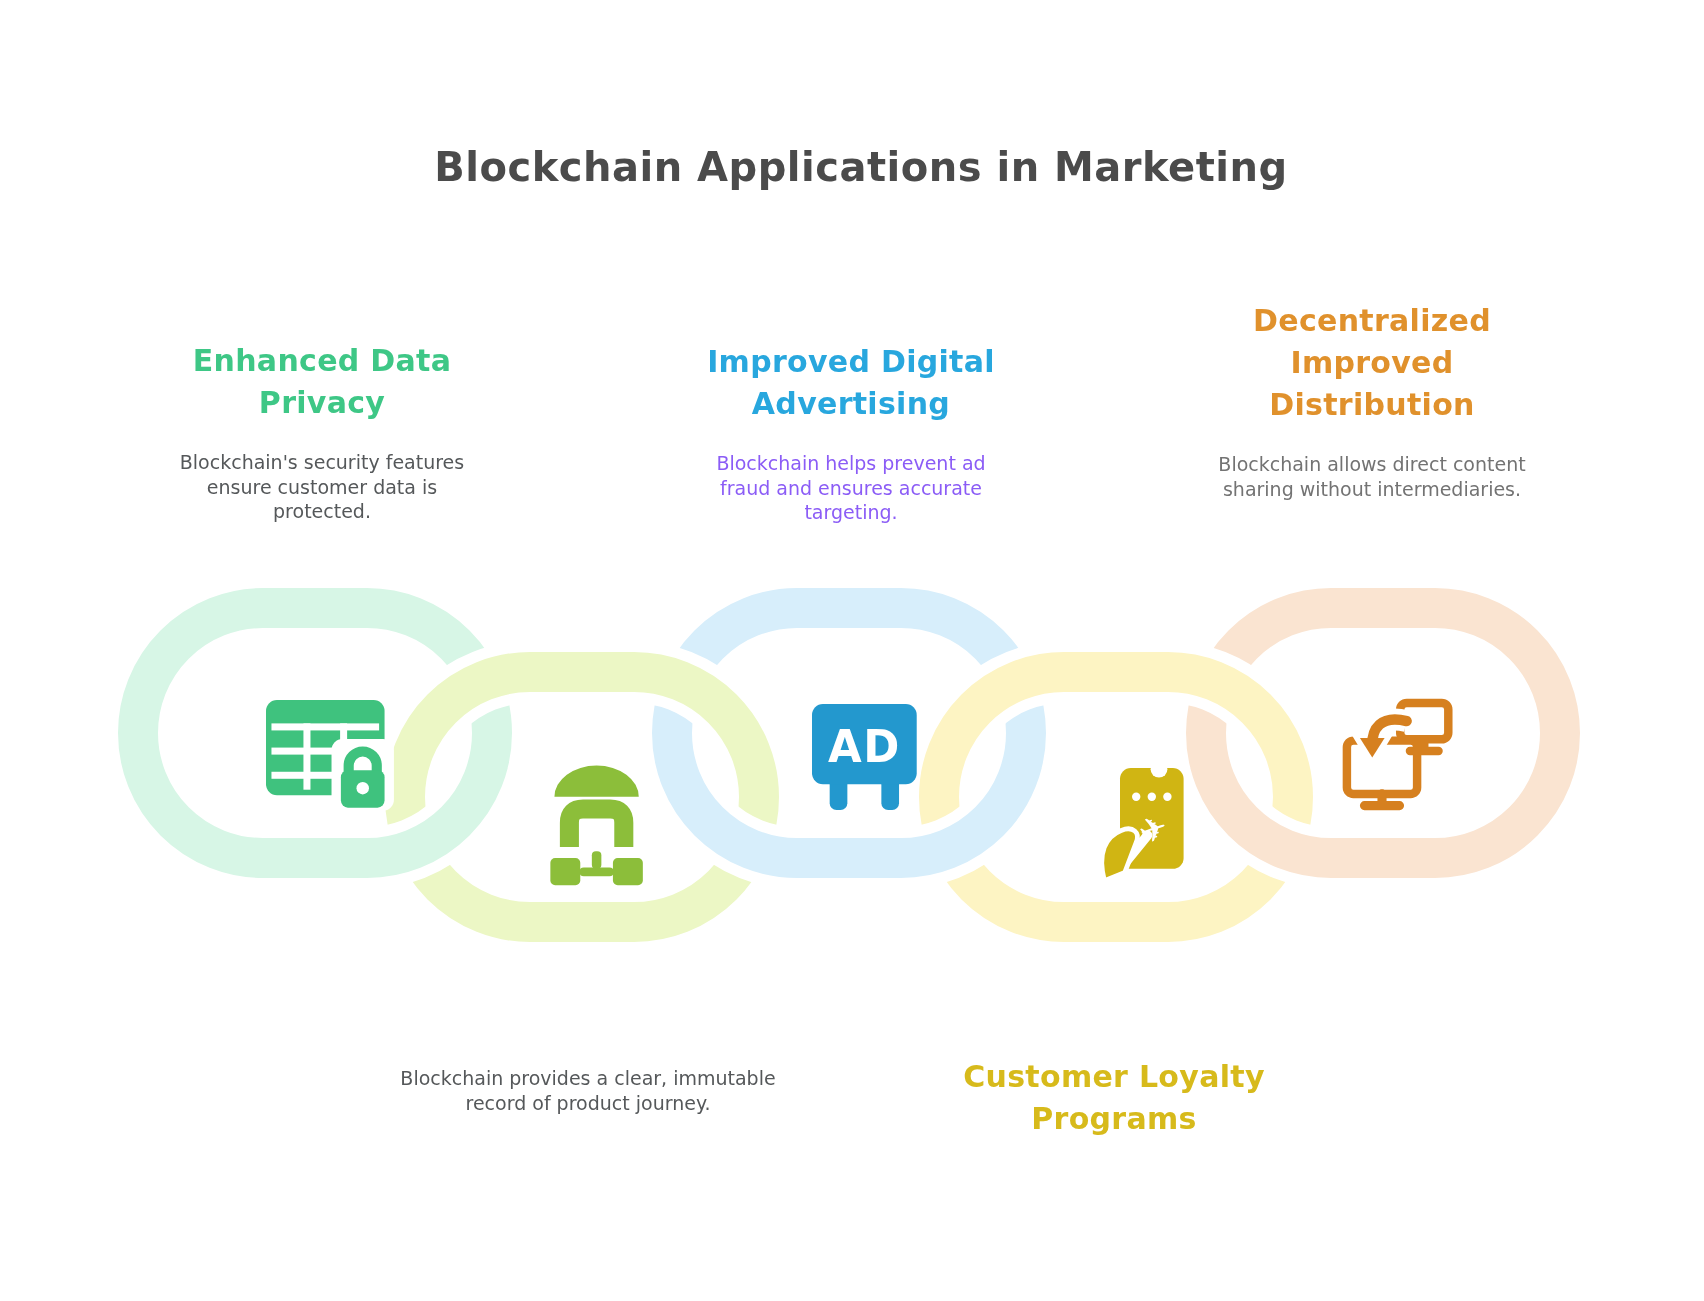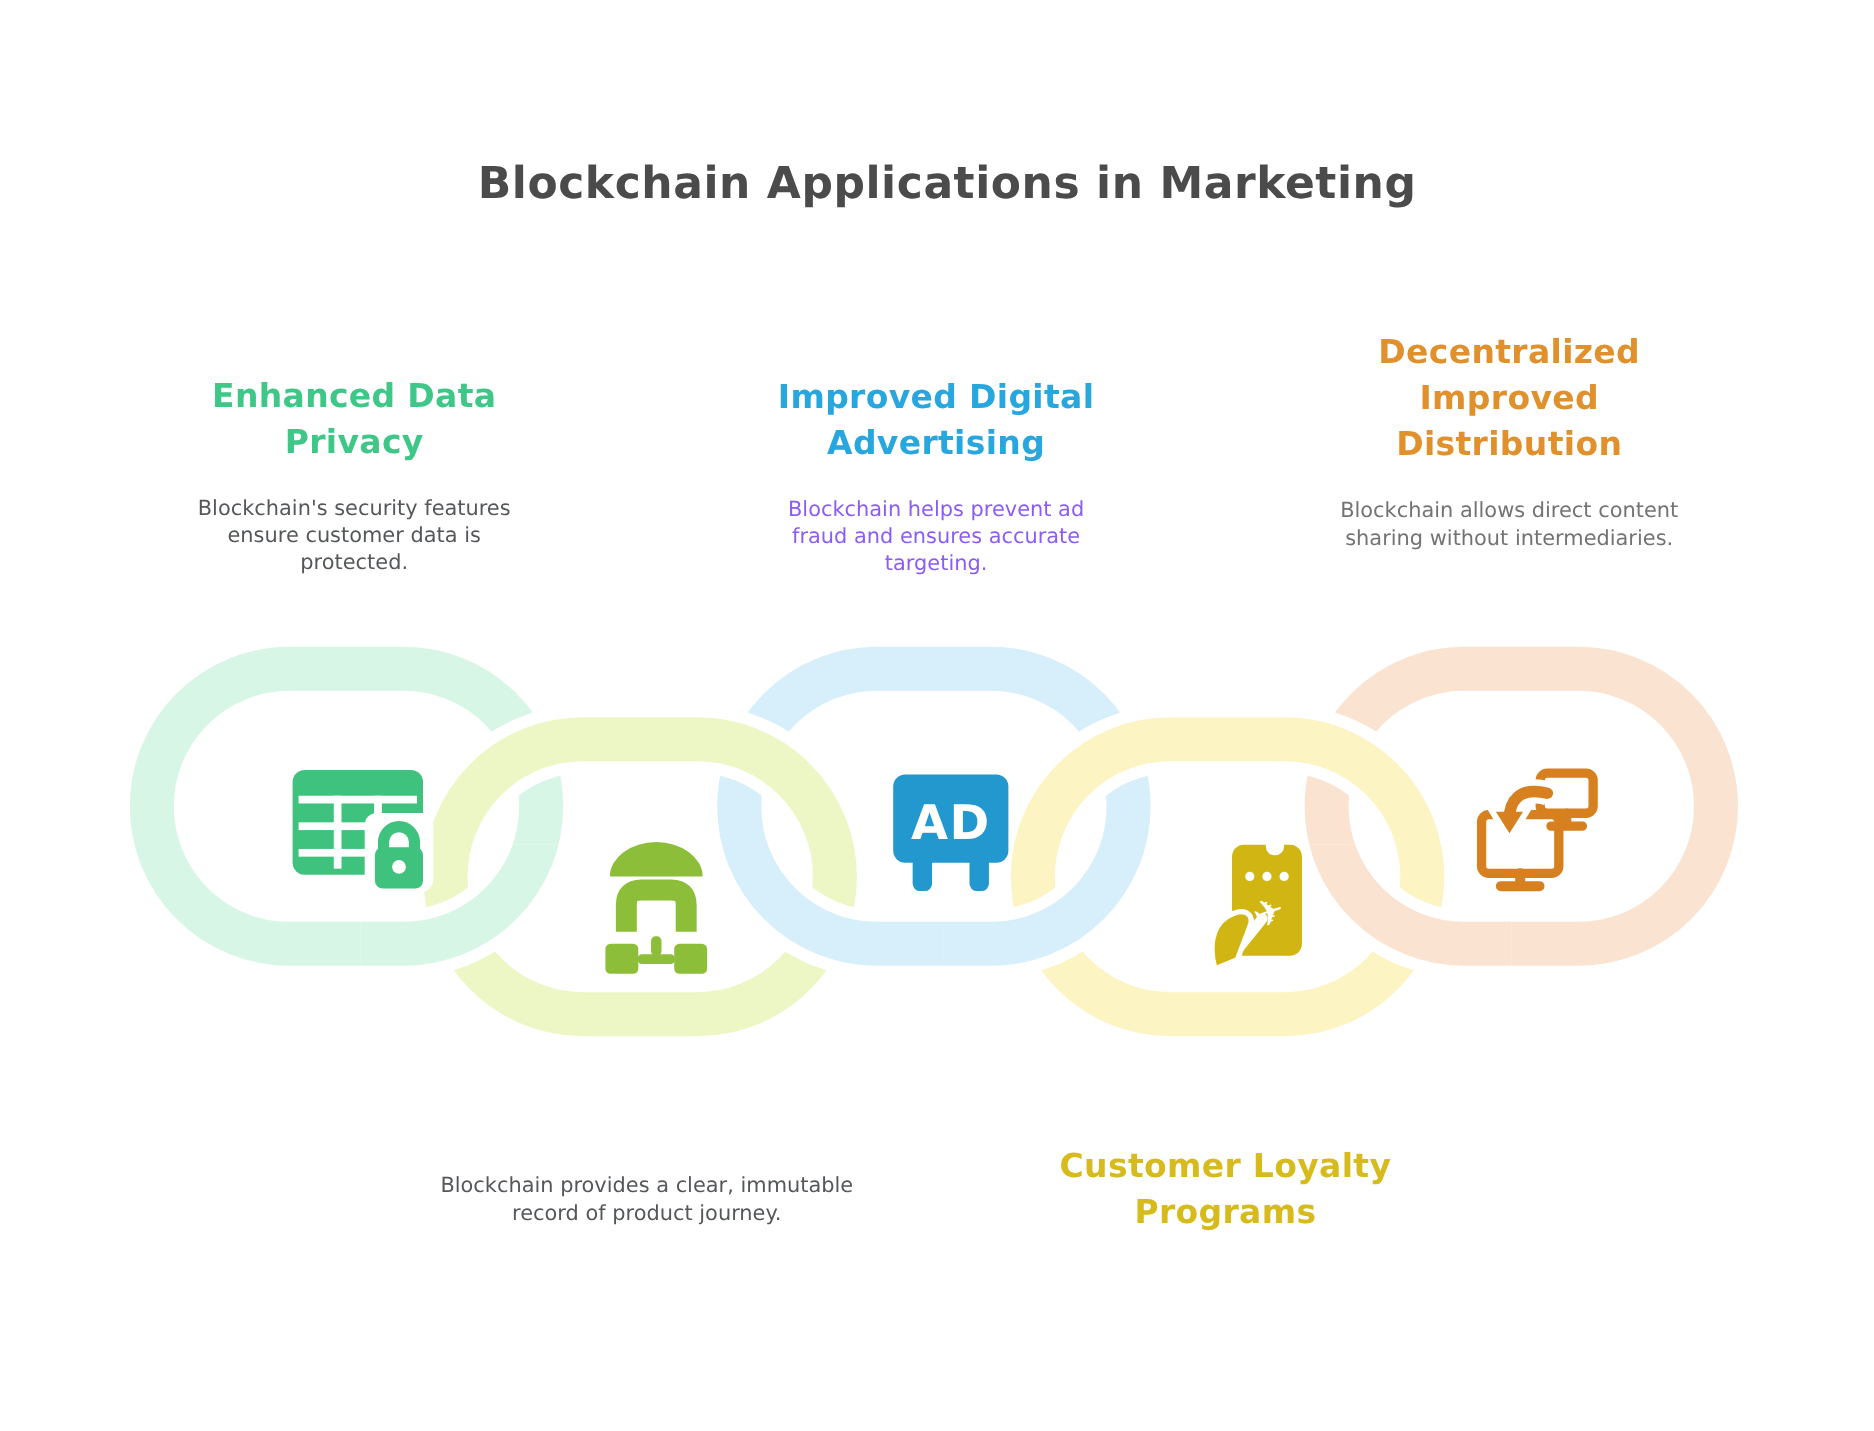--- a/index.html
+++ b/index.html
@@ -14,21 +14,21 @@
   .chain { position:absolute; left:0; top:0; width:1704px; height:1301px; }
   .halo  { fill:none; stroke:#ffffff; stroke-width:62; }
   .ring  { fill:none; stroke:currentColor; stroke-width:40; }
   .tb { position:absolute; text-align:center; }
   .tb h3 { font-size:30px; font-weight:700; line-height:1.4; margin:0 auto; letter-spacing:0.3px; }
   .tb p  { font-size:19px; line-height:1.3; margin:26px auto 0; }
   .tb1 { left:132px;  top:300px;  width:380px;margin-top:40px; } .tb1 h3 { max-width:320px; } .tb1 p { max-width:310px; }
   .tb2 { left:661px;  top:300px;  width:380px;margin-top:41px; } .tb2 h3 { max-width:330px; } .tb2 p { max-width:300px; }
   .tb3 { left:1182px; top:300px;  width:380px; } .tb3 h3 { max-width:280px; } .tb3 p { max-width:315px; }
   .tb4 { left:398px;  top:1040px; width:380px; } .tb4 h3 { max-width:320px; } .tb4 p { max-width:395px; }
-  .tb5 { left:924px;  top:1040px; width:380px; } .tb5 h3 { max-width:330px; } .tb5 p { max-width:320px; }
+  .tb5 { left:924px;  top:1040px; width:380px; } .tb5 h3 { max-width:330px;margin-top:16px; } .tb5 p { max-width:320px; }
 </style>
 </head>
 <body>
 
 <div class="canvas">
 
   <h1 class="title" style="color: rgb(75, 75, 75);">Blockchain Applications in Marketing</h1>
 
   <section class="tb tb1">
     <h3 style="color: rgb(62, 199, 134);">Enhanced Data Privacy</h3>

